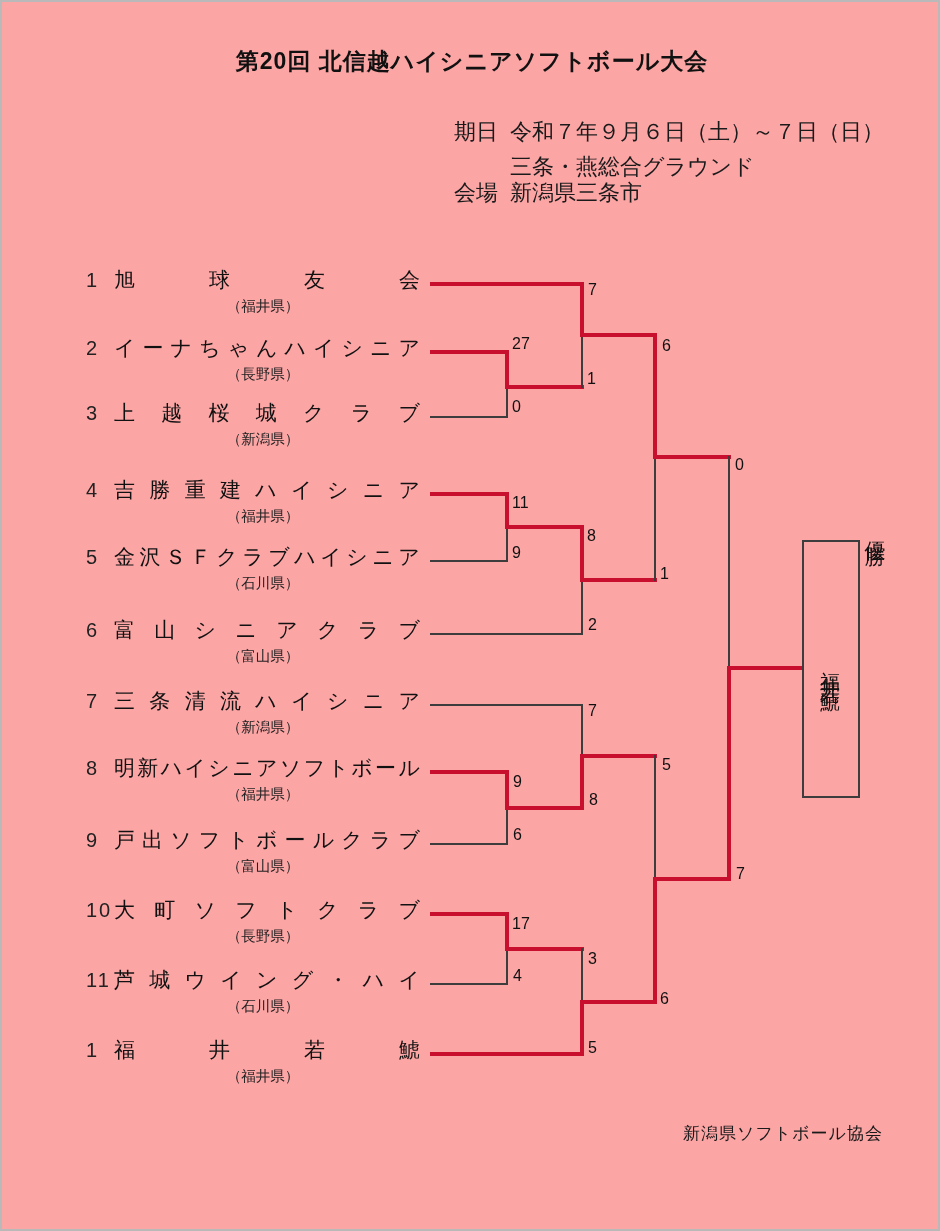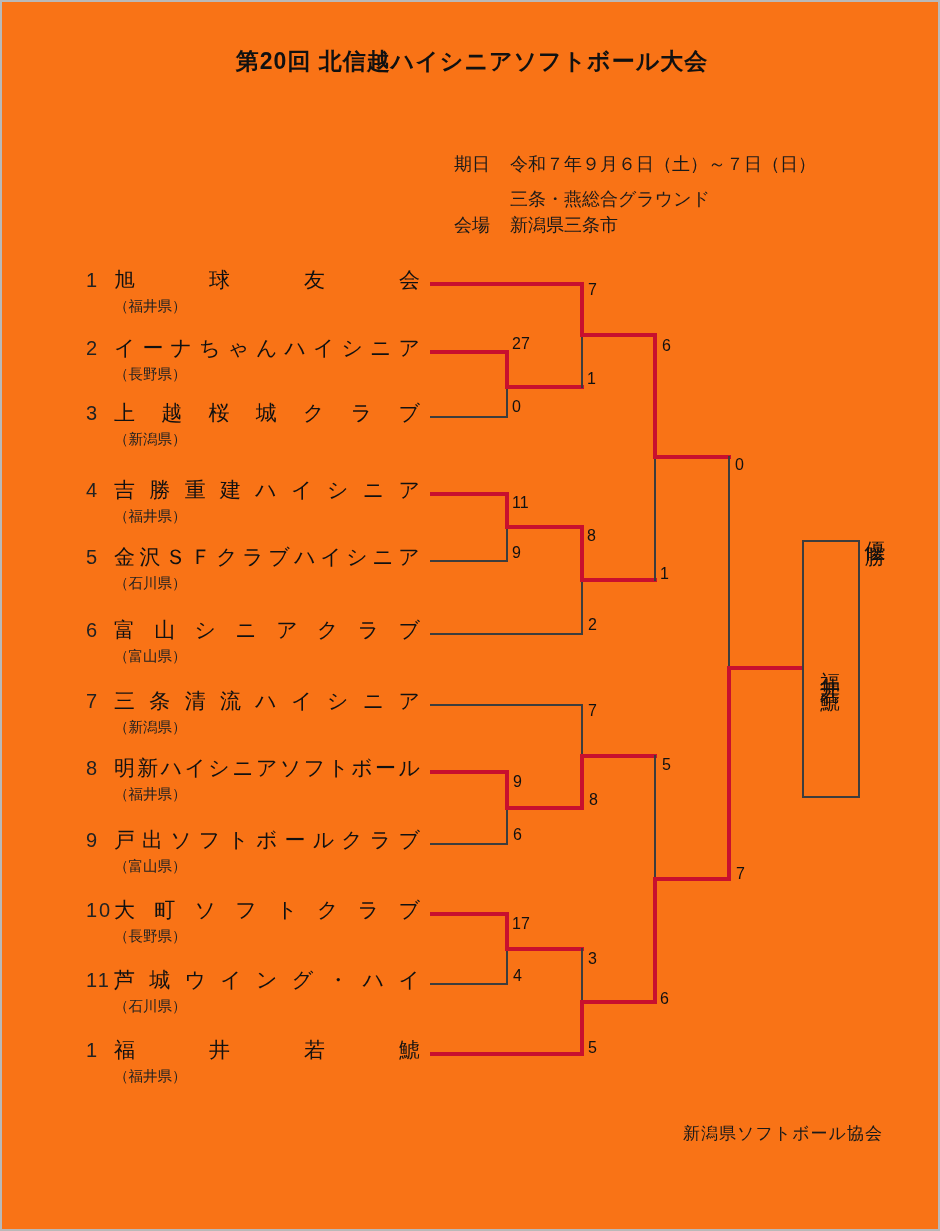--- a/index.html
+++ b/index.html
@@ -1,34 +1,34 @@
 <!DOCTYPE html>
 <html style="--red: #c8102e; --dark: #3d3d3d;"><head>
 <meta charset="utf-8">
 <style>
   html,body{margin:0;padding:0;background:#fff;}
   .page{
-    position:relative; width:940px; height:1231px; background:#f97316;
+    position:relative; width:940px; height:1231px; background:#fca5a5;
     border:2px solid #b9b9b9; box-sizing:border-box; overflow:hidden;
     font-family:"Liberation Sans","DejaVu Sans",sans-serif; color:#1a1a1a;
   }
   .title{
     position:absolute; left:0; top:44px; width:940px; text-align:center;
     font-size:23px; font-weight:bold; letter-spacing:1px; color:#111;
   }
-  .info{position:absolute; left:452px; top:120px; font-size:18px; color:#1a1a1a;margin-top:32px;}
+  .info{position:absolute; left:452px; top:120px; font-size:22px; color:#1a1a1a;}
   .info-row{height:35px; line-height:20px; white-space:nowrap;}
   .info-row .lbl{display:inline-block; width:56px;}
   .info-row.detail{padding-left:56px; height:26px;}
   
   .team-row{position:absolute; left:0; width:428px; height:0;}
   .seed{position:absolute; left:84px; bottom:-6px; font-size:20px; letter-spacing:2px; line-height:20px; color:#222;}
   .tname{position:absolute; left:112px; width:306px; bottom:-7px; font-size:21px; line-height:23px; color:#111;}
   .char-justify{display:flex; justify-content:space-between;}
-  .pref{position:absolute; left:112px; width:298px; top:13px; text-align:left; font-size:14.5px; color:#222;}
+  .pref{position:absolute; left:112px; width:298px; top:13px; text-align:center; font-size:14.5px; color:#222;}
   
   .ln{position:absolute; background:var(--dark,#3d3d3d);}
   .ln.red{background:var(--red,#c8102e);}
   .score{position:absolute; font-size:16px; line-height:18px; color:#111;}
   
   .champ-box{position:absolute; left:800px; top:538px; width:58px; height:258px;
     border:2px solid #3d3d3d; box-sizing:border-box; display:flex; align-items:center; justify-content:center;}
   .vtext{writing-mode:vertical-rl; text-orientation:upright;}
   .champ-name{font-size:20px; letter-spacing:7px; color:#111;}
   .champ-label{position:absolute; left:859px; top:522px; font-size:21px; letter-spacing:5px; color:#111;}

